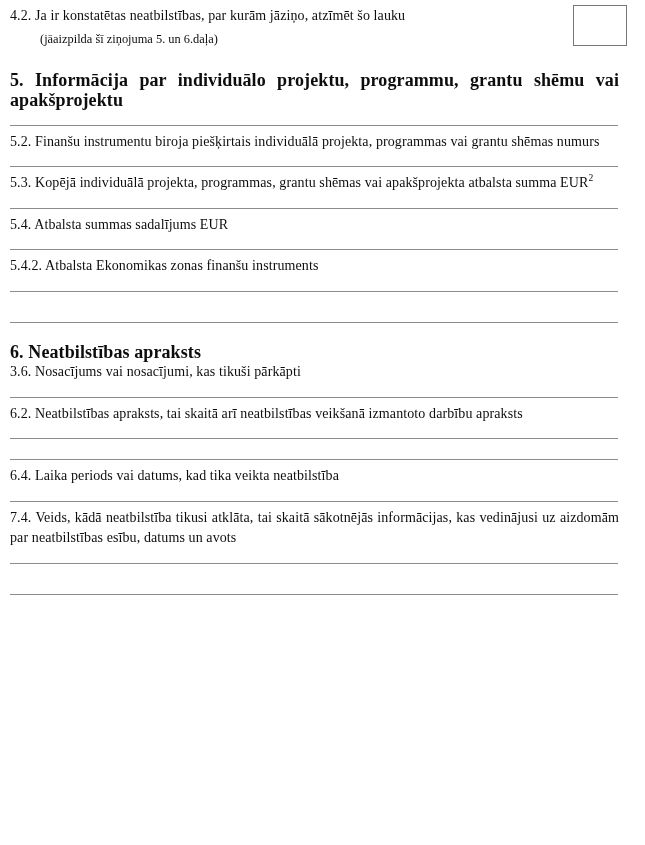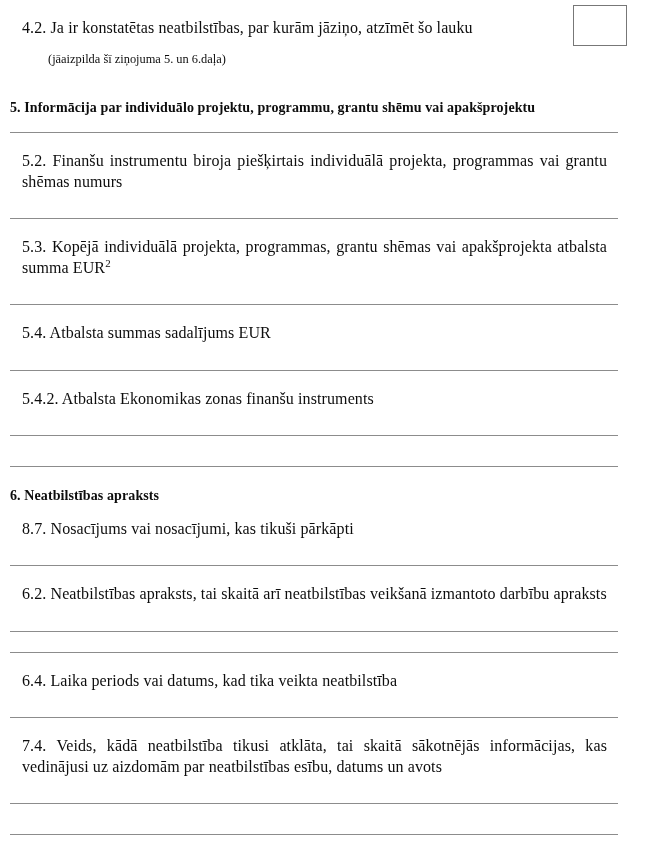--- a/index.html
+++ b/index.html
@@ -27,44 +27,44 @@
     width: 609px;
   }
   .line {
     border-top: 1px solid #8c8c8c;
     width: 608px;
     height: 0;
     font-size: 0;
     line-height: 0;
   }
   .para {
-    font-size: 16px;
+    font-size: 14px;
     line-height: 20.5px;
     text-align: justify;
     text-justify: inter-word;
-    margin: 12px;
+    margin: 0;
     padding: 0;
     letter-spacing: 0.1px;
   }
   .para.left {
     text-align: left;
   }
   .heading {
-    font-size: 14px;
+    font-size: 18px;
     line-height: 20.5px;
     font-weight: bold;
     text-align: justify;
     margin: 0;
     letter-spacing: 0.1px;
   }
   .small {
     font-size: 12.4px;
     line-height: 16px;
     text-align: left;
-    margin: 12px;
+    margin: 4px;
     padding-left: 26px;
   }
   
   .checkbox {
     position: absolute;
     left: 573px;
     top: 5px;
     width: 54px;
     height: 41px;
     border: 1px solid #777777;
@@ -123,21 +123,21 @@
     <div class="line"></div>
     <div class="spacer-xs"></div>
 
     <div class="spacer-xl"></div>
     <div class="line"></div>
 
     <div class="spacer-l"></div>
 
     <h2 class="heading">6. Neatbilstības apraksts</h2>
 
-    <p class="para left">8.7. Nosacījums vai nosacījumi, kas tikuši pārkāpti</p>
+    <p class="para left">3.6. Nosacījums vai nosacījumi, kas tikuši pārkāpti</p>
     <div class="spacer-m"></div>
     <div class="line"></div>
     <div class="spacer-xs"></div>
 
     <p class="para">6.2. Neatbilstības apraksts, tai skaitā arī neatbilstības veikšanā izmantoto darbību apraksts</p>
     <div class="spacer-m"></div>
     <div class="line"></div>
     <div class="spacer-xs"></div>
 
     <div class="spacer-m"></div>

